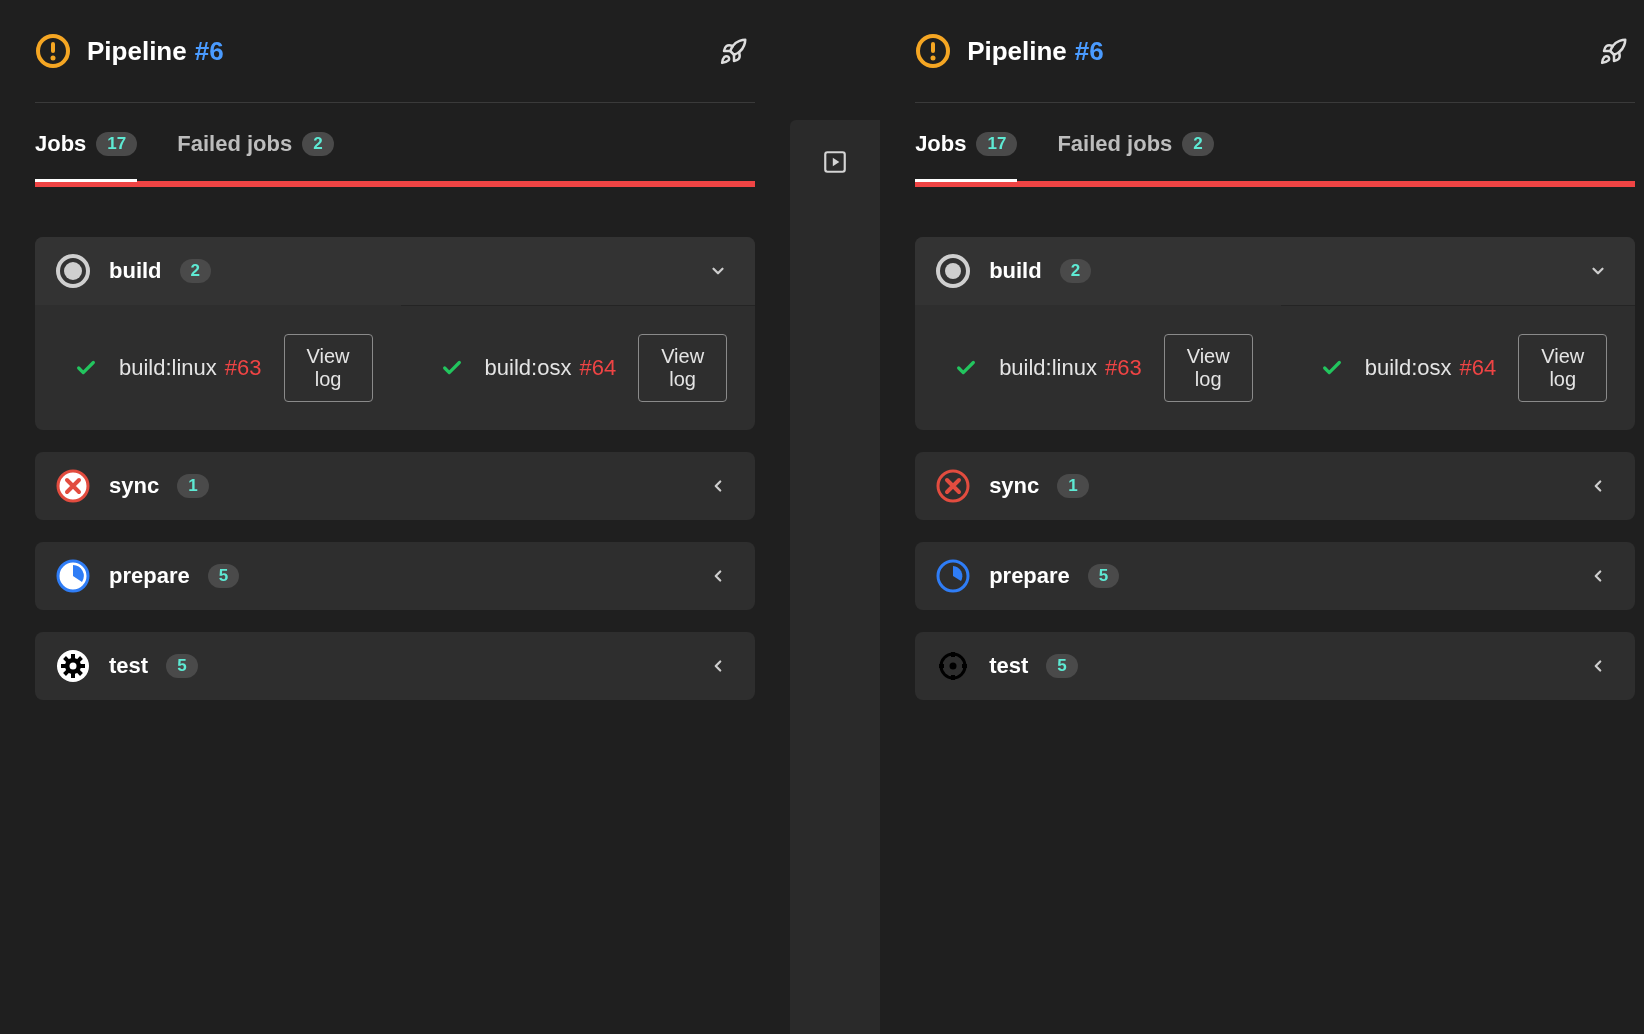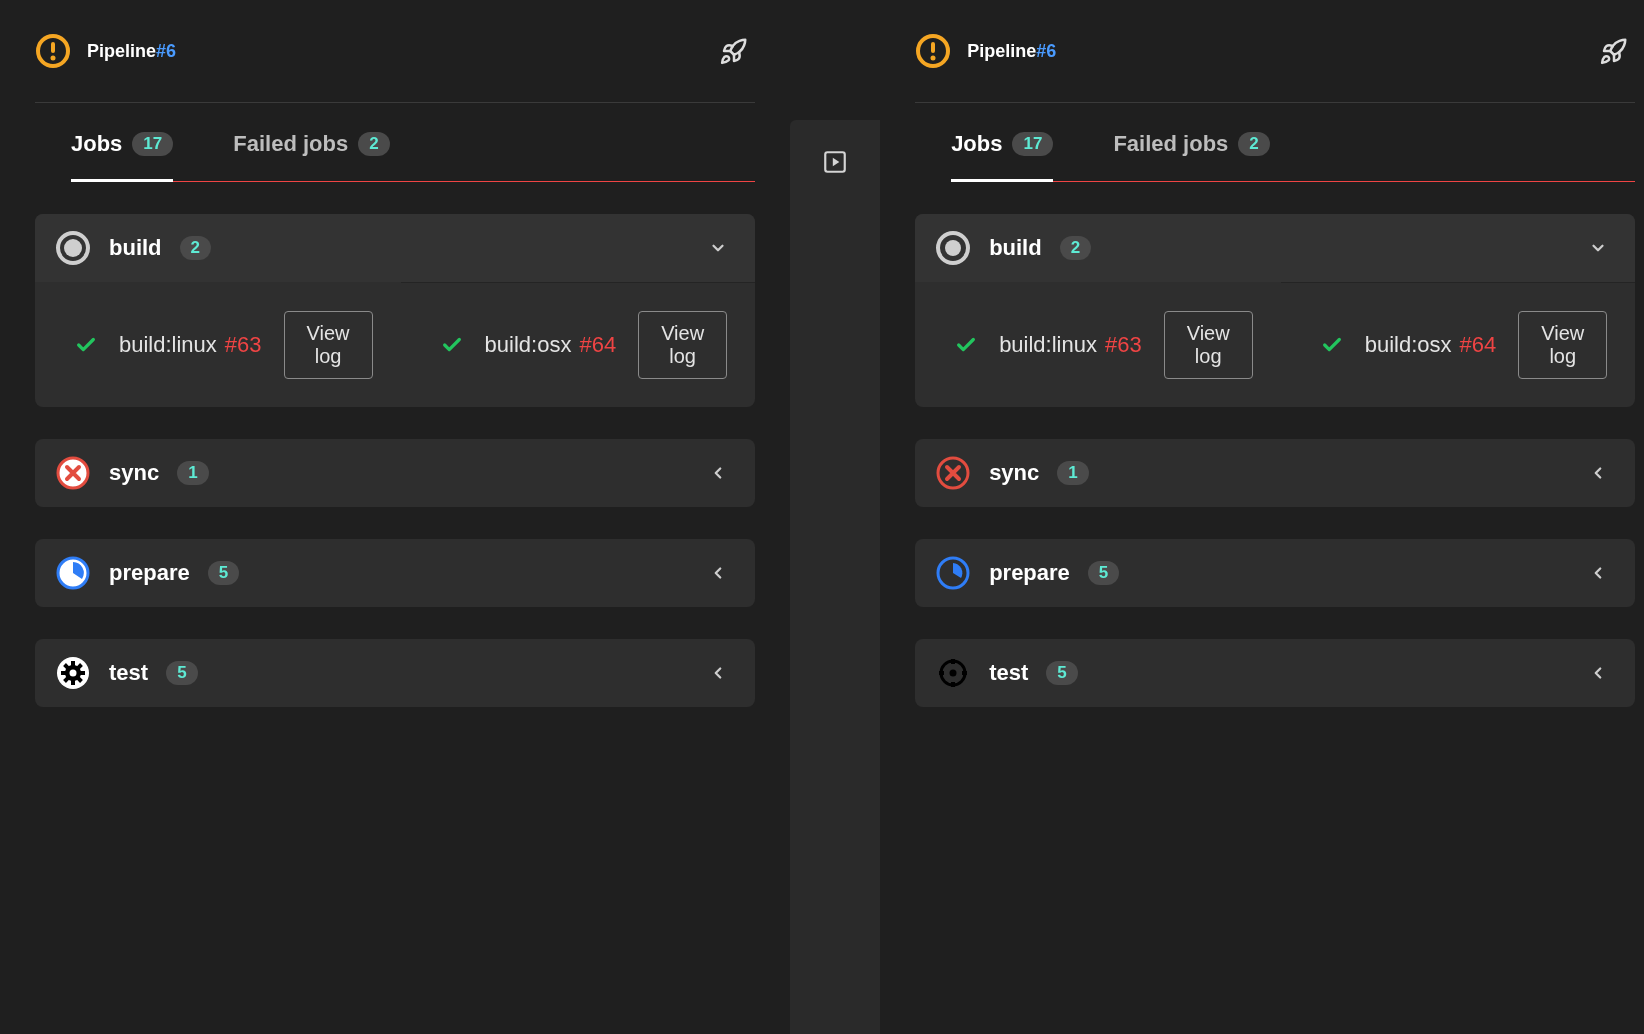--- a/index.html
+++ b/index.html
@@ -45,25 +45,26 @@
     align-items: center;
     justify-content: space-between;
     padding-bottom: 30px;
   }
   .header-left {
     display: flex;
     align-items: center;
     gap: 16px;
   }
   .title {
-    font-size: 18px;
+    font-size: 26px;
     font-weight: 700;
     color: #fff;
     display: flex;
     align-items: center;
+    gap: 8px;
   }
   .title-number {
     color: #4a9bff;
     font-weight: 600;
   }
   .status-circle {
     width: 36px;
     height: 36px;
     border-radius: 50%;
     display: flex;
@@ -77,24 +78,23 @@
     justify-content:center;
     cursor:pointer;
     padding: 6px;
   }
   .hr {
     border: none;
     border-top: 1px solid #3a3a3a;
   }
   .tabs {
     display: flex;
-    gap: 60px;
+    gap: 40px;
     padding-top: 28px;
-    border-bottom: 1px solid #ef4444;
-    margin-left: 36px;
+    border-bottom: 6px solid #ef4444;
   }
   .tab {
     display: flex;
     align-items: center;
     gap: 10px;
     padding-bottom: 22px;
     cursor: pointer;
     font-size: 22px;
     font-weight: 600;
     color: #bdbdbd;
@@ -109,24 +109,24 @@
     background: #4a4a4a;
     color: #5eead4;
     font-size: 17px;
     font-weight: 600;
     border-radius: 12px;
     padding: 2px 11px;
     min-width: 28px;
     text-align: center;
   }
   .stages {
-    margin-top: 32px;
+    margin-top: 50px;
     display: flex;
     flex-direction: column;
-    gap: 32px;
+    gap: 22px;
   }
   .stage {
     background: #2e2e2e;
     border-radius: 8px;
     overflow: hidden;
   }
   .stage-header {
     display: flex;
     align-items: center;
     padding: 16px 20px;

